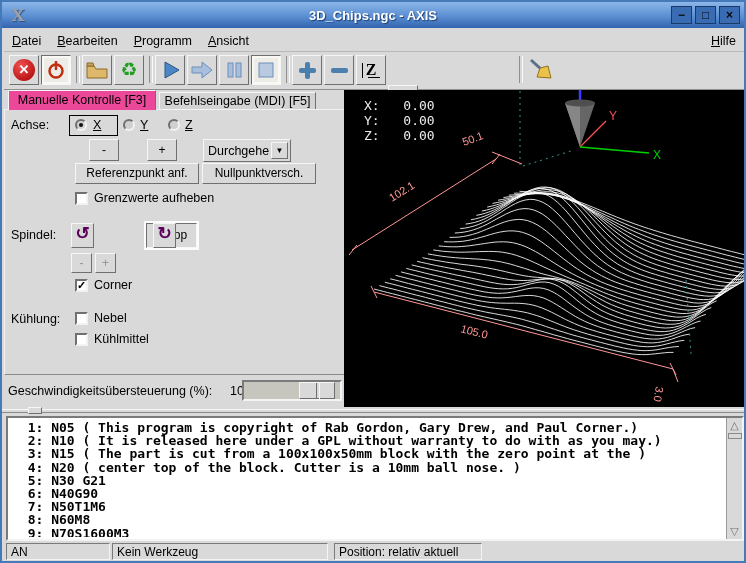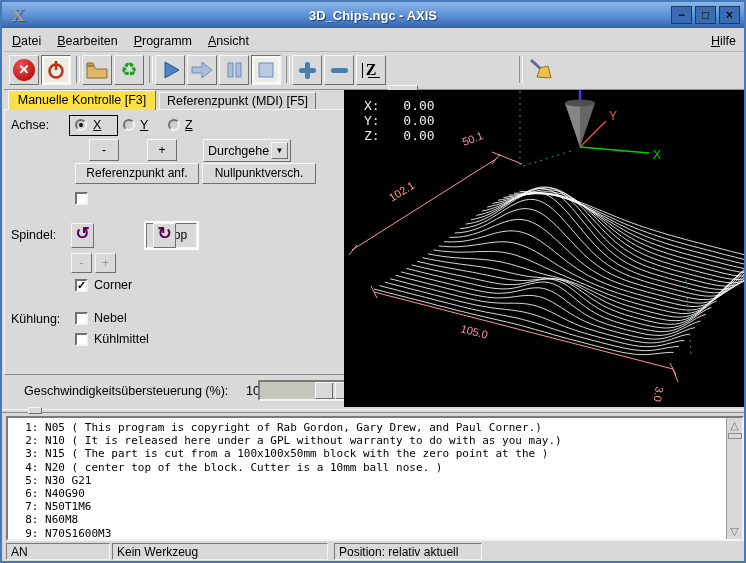--- a/index.html
+++ b/index.html
@@ -33,21 +33,21 @@
   .tsep{position:absolute;top:4px;width:2px;height:27px;border-left:1px solid #8f8f8f;border-right:1px solid #fafafa;}
   .estop-circle{width:22px;height:22px;border-radius:50%;background:radial-gradient(circle at 35% 30%,#f05050,#a80000);
     color:#fff;font-size:13px;font-weight:bold;line-height:22px;text-align:center;}
   .viewbtn{font-family:"Liberation Serif",serif;font-weight:bold;font-size:16px;color:#000;position:relative;}
   .viewbtn .vl{position:absolute;left:5px;top:7px;width:1px;height:15px;background:#000;}
   .viewbtn .hl{position:absolute;right:5px;bottom:6px;width:12px;height:1px;background:#000;}
   .spin-ico{font-size:17px;color:#5c005c;font-weight:bold;line-height:16px;}
   .recycle{font-size:19px;color:#1f9e1f;line-height:20px;}
 
   
-  .tab{position:absolute;background:#fde047;box-sizing:border-box;font-size:12.5px;text-align:center;
+  .tab{position:absolute;background:#ec4899;box-sizing:border-box;font-size:12.5px;text-align:center;
     border-top:1px solid #f6f6f6;border-left:1px solid #f6f6f6;border-right:1px solid #6f6f6f;}
   #tab1{left:6px;top:88px;width:148px;height:20px;line-height:19px;z-index:2;}
   #tab2{left:157px;top:90px;width:157px;height:18px;line-height:17px;background:#d3d3d3;}
   #page{position:absolute;left:2px;top:107px;width:347px;height:266px;background:#d9d9d9;box-sizing:border-box;
     border-left:1px solid #f2f2f2;border-top:1px solid #f2f2f2;border-right:1px solid #8a8a8a;border-bottom:1px solid #8a8a8a;}
 
   .lbl{position:absolute;font-size:12.5px;color:#000;white-space:nowrap;}
   .btn{position:absolute;background:#d9d9d9;box-sizing:border-box;font-size:12px;color:#000;text-align:center;
     border-top:1px solid #f6f6f6;border-left:1px solid #f6f6f6;border-right:1px solid #6f6f6f;border-bottom:1px solid #6f6f6f;}
   .btn.disabled{color:#969696;}
@@ -62,21 +62,21 @@
   #focusrect{position:absolute;left:64px;top:5px;width:47px;height:19px;border:1px solid #000;}
 
   #combo{position:absolute;left:198px;top:29px;width:88px;height:23px;background:#d9d9d9;box-sizing:border-box;
     border-top:1px solid #f6f6f6;border-left:1px solid #f6f6f6;border-right:1px solid #6f6f6f;border-bottom:1px solid #6f6f6f;}
   #combo .txt{position:absolute;left:4px;top:4px;width:62px;overflow:hidden;white-space:nowrap;font-size:12.5px;}
   #combo .arrow{position:absolute;right:2px;top:2px;width:17px;height:17px;background:#d9d9d9;box-sizing:border-box;
     border-top:1px solid #f6f6f6;border-left:1px solid #f6f6f6;border-right:1px solid #6f6f6f;border-bottom:1px solid #6f6f6f;
     font-size:8px;text-align:center;line-height:16px;color:#000;}
 
   
-  #feedrow{position:absolute;left:6px;top:378px;width:334px;height:24px;font-size:12.5px;margin-left:16px;}
+  #feedrow{position:absolute;left:6px;top:378px;width:334px;height:24px;font-size:12.5px;}
   #slider{position:absolute;left:234px;top:0px;width:100px;height:21px;background:#c6c6be;box-sizing:border-box;
     border-top:2px solid #7a7a7a;border-left:2px solid #7a7a7a;border-right:2px solid #f4f4f4;border-bottom:2px solid #f4f4f4;}
   #shandle{position:absolute;left:55px;top:0px;width:36px;height:17px;background:#d9d9d9;box-sizing:border-box;
     border-top:1px solid #f6f6f6;border-left:1px solid #f6f6f6;border-right:1px solid #6f6f6f;border-bottom:1px solid #6f6f6f;}
   #shandle::after{content:"";position:absolute;left:16px;top:0;width:2px;height:16px;border-left:1px solid #6f6f6f;border-right:1px solid #f6f6f6;}
 
   
   #sash{position:absolute;left:0px;top:405px;width:742px;height:7px;}
   #sash .line{position:absolute;left:0;top:2px;width:100%;height:2px;border-top:1px solid #f6f6f6;border-bottom:1px solid #8a8a8a;}
   #sashgrip{position:absolute;left:26px;top:0px;width:14px;height:7px;background:#d9d9d9;box-sizing:border-box;
@@ -91,21 +91,21 @@
   #wire{position:absolute;left:0;top:0;}
   .wl{stroke:#fff;stroke-width:0.9;fill:none;opacity:0.95;}
   .dim{stroke:#ff9696;stroke-width:1;fill:none;}
   .dimtxt{fill:#ff9696;font-family:"Liberation Sans",sans-serif;font-size:11px;}
   .teal{stroke:#3d8f8f;stroke-width:1;fill:none;stroke-dasharray:2,4;}
 
   
   #gcode{position:absolute;left:4px;top:414px;width:738px;height:125px;background:#fff;box-sizing:border-box;
     border-top:2px solid #7a7a7a;border-left:2px solid #7a7a7a;border-right:2px solid #f4f4f4;border-bottom:2px solid #f4f4f4;}
   #glines{position:absolute;left:4px;top:3px;right:18px;bottom:2px;overflow:hidden;
-    font-family:"DejaVu Sans Mono",monospace;font-size:11px;line-height:13.2px;color:#000;}
+    font-family:"DejaVu Sans Mono",monospace;font-size:13px;line-height:13.2px;color:#000;font-weight:bold;}
   .gl{white-space:pre;}
   #vscroll{position:absolute;right:0px;top:0px;width:15px;height:100%;background:#d9d9d9;border-left:1px solid #9a9a9a;}
   .sarrow{position:absolute;left:0;width:15px;height:15px;text-align:center;font-size:11px;line-height:15px;color:#707070;}
   #vthumb{position:absolute;left:1px;top:15px;width:12px;height:4px;background:#d9d9d9;border:1px solid #8a8a8a;}
 
   
   #statusbar{position:absolute;left:0;top:541px;width:742px;height:18px;background:#d9d9d9;font-size:12px;}
   .scell{position:absolute;top:0;height:17px;box-sizing:border-box;padding:1px 4px 12px 4px;background:#d9d9d9;
     border-top:1px solid #7a7a7a;border-left:1px solid #7a7a7a;border-right:1px solid #f4f4f4;border-bottom:1px solid #f4f4f4;
     white-space:nowrap;overflow:hidden;}
@@ -215,21 +215,21 @@
     <div class="tsep" style="left:515px"></div>
     <div class="tbtn" style="left:521px;border-color:transparent;background:transparent">
       <svg width="26" height="26">
           <line x1="4" y1="3" x2="15" y2="13" stroke="#5a6f8c" stroke-width="3"></line>
           <polygon points="13,11 21,9 24,21 10,20" fill="#e8c24a" stroke="#946f1d"></polygon>
         </svg>
     </div>
   </div>
 
   <div id="tab1" class="tab">Manuelle Kontrolle [F3]</div>
-  <div id="tab2" class="tab">Referenzpunkt (MDI) [F5]</div>
+  <div id="tab2" class="tab">Befehlseingabe (MDI) [F5]</div>
 
   <div id="page">
     <span class="lbl" style="left:6px;top:8px">Achse:</span>
     <div id="focusrect"></div>
     <span class="radio on" style="left:70px;top:9px"></span>
     <span class="lbl" style="left:88px;top:8px;text-decoration:underline">X</span>
     <span class="radio" style="left:118px;top:9px"></span>
     <span class="lbl" style="left:135px;top:8px;text-decoration:underline">Y</span>
     <span class="radio" style="left:163px;top:9px"></span>
     <span class="lbl" style="left:180px;top:8px;text-decoration:underline">Z</span>
@@ -238,20 +238,21 @@
     <div class="btn" style="left:142px;top:29px;width:30px;height:22px;line-height:20px">+</div>
     <div id="combo">
       <span class="txt">Durchgehend</span>
       <span class="arrow">▼</span>
     </div>
 
     <div class="btn" style="left:197px;top:53px;width:114px;height:21px;line-height:19px">Nullpunktversch.</div>
     <div class="btn" style="left:70px;top:53px;width:124px;height:21px;line-height:19px">Referenzpunkt anf.</div>
 
     <span class="chk" style="left:70px;top:82px"></span>
+    <span class="lbl" style="left:89px;top:81px">Grenzwerte aufheben</span>
 
     <span class="lbl" style="left:6px;top:118px">Spindel:</span>
     <div class="btn" style="left:66px;top:113px;width:23px;height:25px;line-height:23px"><span class="spin-ico">↺</span></div>
     <div class="btn sel" style="left:93px;top:113px;width:51px;height:25px;line-height:23px">Stopp</div>
     <div class="btn" style="left:148px;top:113px;width:23px;height:25px;line-height:23px"><span class="spin-ico">↻</span></div>
 
     <div class="btn disabled" style="left:66px;top:143px;width:21px;height:20px;line-height:18px">-</div>
     <div class="btn disabled" style="left:90px;top:143px;width:21px;height:20px;line-height:18px">+</div>
 
     <span class="chk" style="left:70px;top:169px">✓</span>

